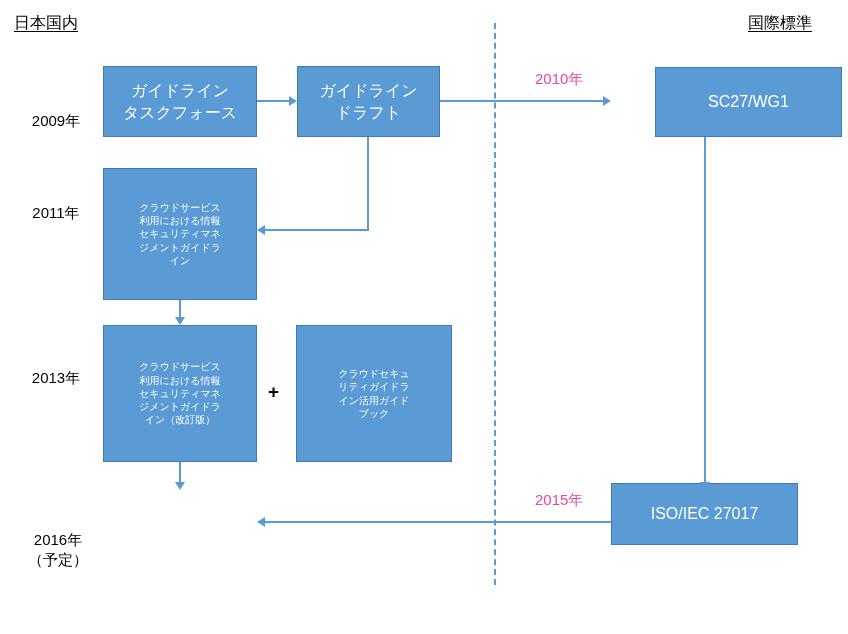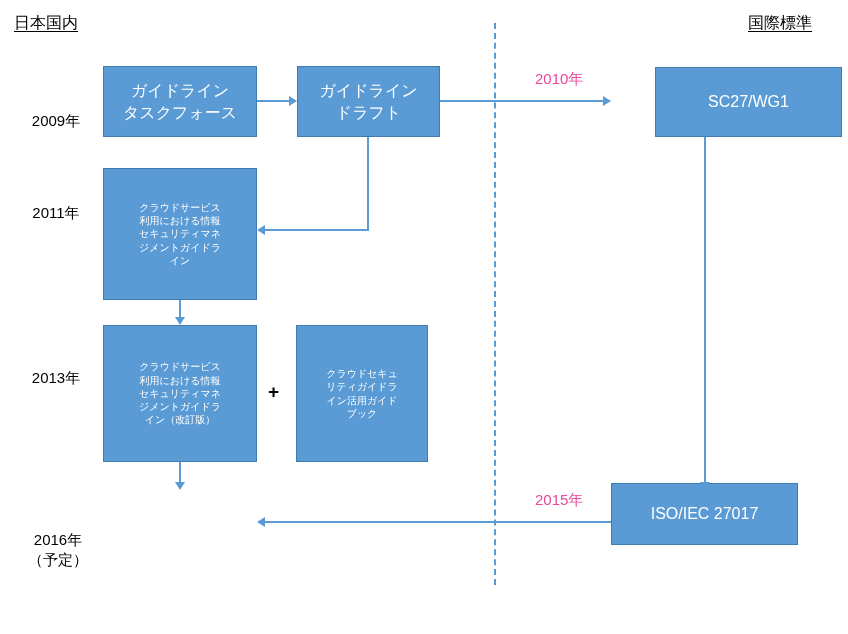--- a/index.html
+++ b/index.html
@@ -159,21 +159,21 @@
   <div class="node jp-multiline" style="left:103px; top:325px; width:154px; height:137px;">
     <span class="node-text">クラウドサービス
 利用における情報
 セキュリティマネ
 ジメントガイドラ
 イン（改訂版）</span>
   </div>
 
   <div class="plus-sign" style="left:268px; top:382px;">+</div>
 
-  <div class="node jp-multiline" style="left:296px; top:325px; width:132px; height:137px;">
+  <div class="node jp-multiline" style="left:296px; top:325px; width:156px; height:137px;">
     <span class="node-text">クラウドセキュ
 リティガイドラ
 イン活用ガイド
 ブック</span>
   </div>
 
   <div class="vline" style="left:179px; top:300px; height:17px;"></div>
   <div class="arrow-down" style="left:175px; top:317px;"></div>
 
 

